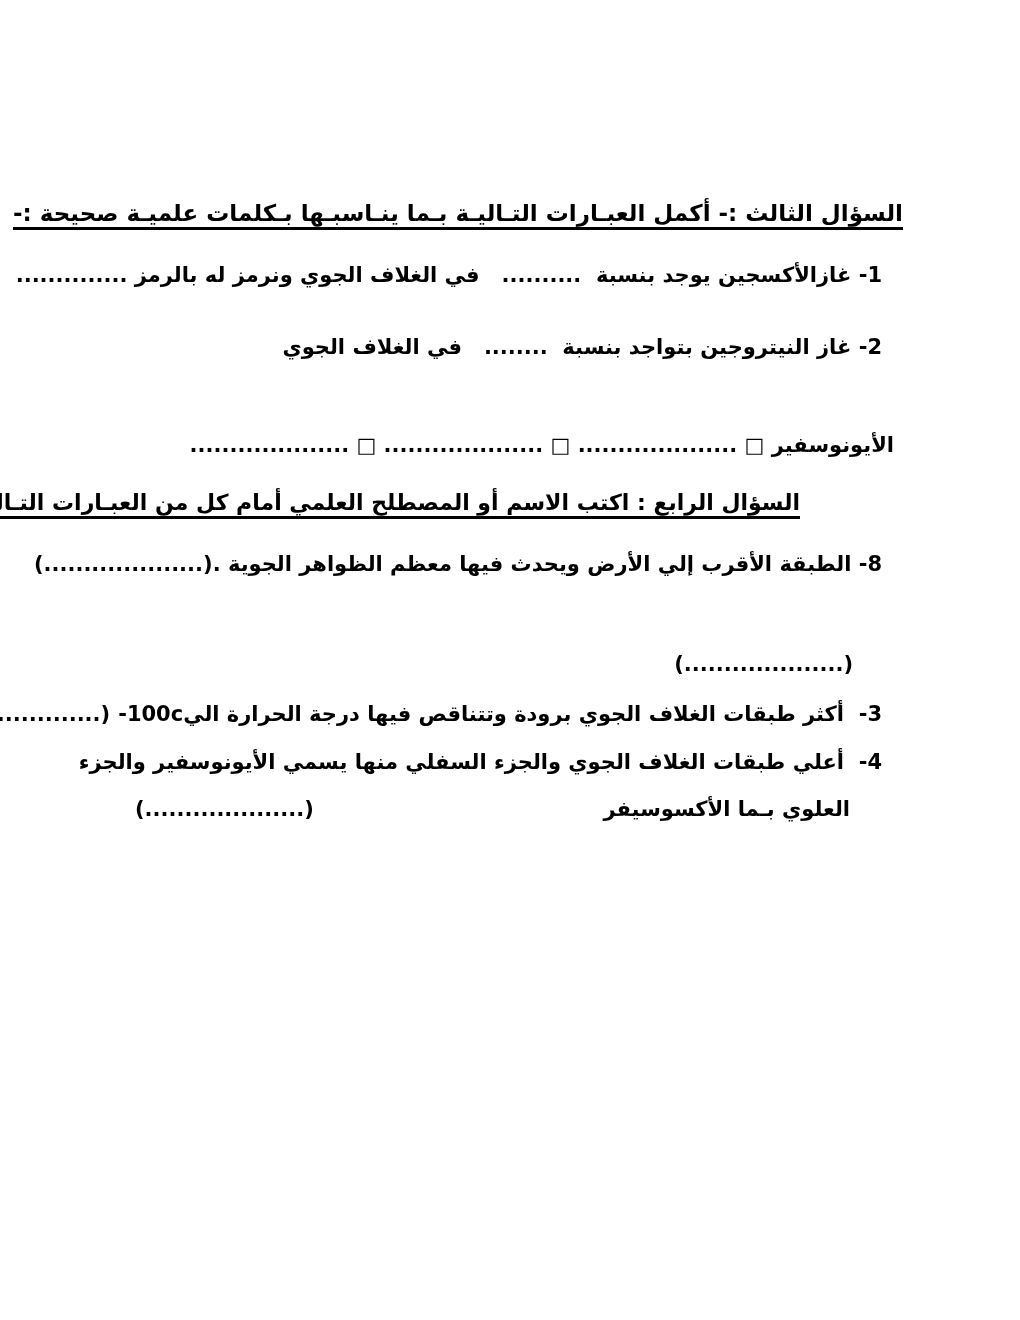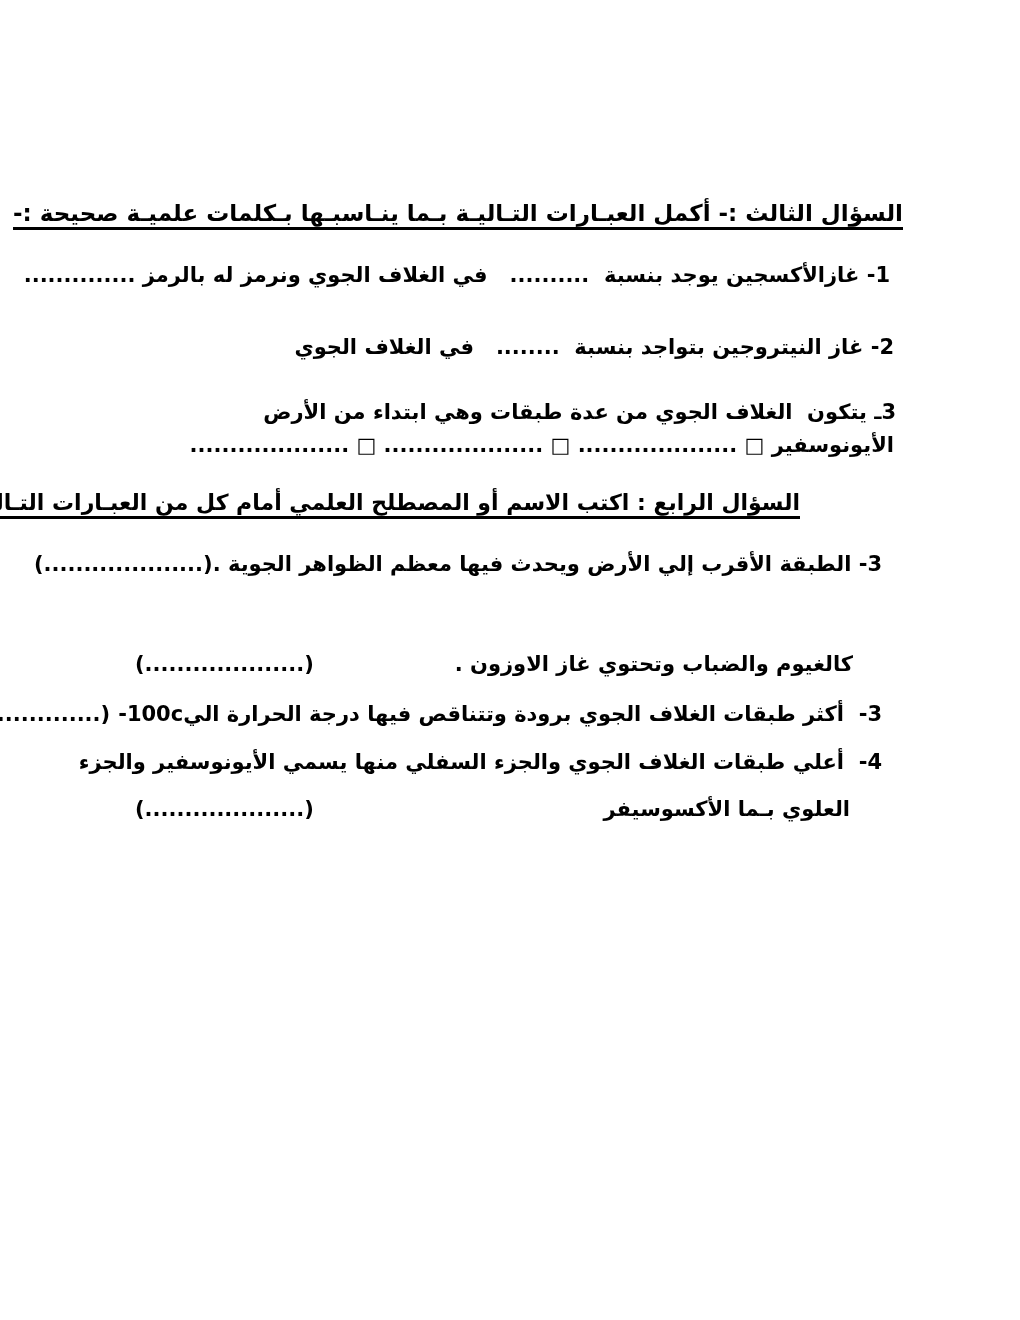--- a/index.html
+++ b/index.html
@@ -49,38 +49,36 @@
     text-align: right;
   }
 </style>
 </head>
 <body>
 
 <div class="page">
 
   <div class="line heading heading1" style="top:198px; right:117px">السؤال الثالث :- أكمل العبـارات التـاليـة بـما ينـاسبـها بـكلمات علميـة صحيحة :-</div>
 
-  <div class="line" style="top:261px; right:130px">1- غازالأكسجين يوجد بنسبة&nbsp; .......... &nbsp; في الغلاف الجوي ونرمز له بالرمز ..............</div>
+  <div class="line" style="top:261px; right:138px">1- غازالأكسجين يوجد بنسبة&nbsp; .......... &nbsp; في الغلاف الجوي ونرمز له بالرمز ..............</div>
 
-  <div class="line" style="top:333px; right:126px">2- غاز النيتروجين بتواجد بنسبة&nbsp; ........ &nbsp; في الغلاف الجوي</div>
+  <div class="line" style="top:333px; right:138px">2- غاز النيتروجين بتواجد بنسبة&nbsp; ........ &nbsp; في الغلاف الجوي</div>
 
-  <div class="line" style="top:398px; right:124px">3ـ يتكون&nbsp; الغلاف الجوي من عدة طبقات وهي ابتداء من الأرض</div>
 
   <div class="line" style="top:431px; right:126px">الأيونوسفير □ .................... □ .................... □ ....................</div>
 
   <div class="line heading heading2" style="top:488px; right:220px">السؤال الرابع : اكتب الاسم أو المصطلح العلمي أمام كل من العبـارات التـاليـة :</div>
 
   <div class="row" style="top:550px; right:138px; left:140px">
-    <span>3- الطبقة الأقرب إلي الأرض ويحدث فيها معظم الظواهر الجوية .</span>
+    <span>8- الطبقة الأقرب إلي الأرض ويحدث فيها معظم الظواهر الجوية .</span>
     <span class="answer-blank">(....................)</span>
   </div>
 
 
   <div class="row" style="top:650px; right:167px; left:135px">
-    <span>كالغيوم والضباب وتحتوي غاز الاوزون .</span>
     <span class="answer-blank">(....................)</span>
   </div>
 
   <div class="row" style="top:700px; right:138px; left:140px">
     <span>
       <span>3- &nbsp;أكثر طبقات الغلاف الجوي برودة وتتناقص فيها درجة الحرارة الي</span><span class="num-ltr" dir="ltr">-100c</span>
     </span>
     <span class="answer-blank">(....................)</span>
   </div>
 

